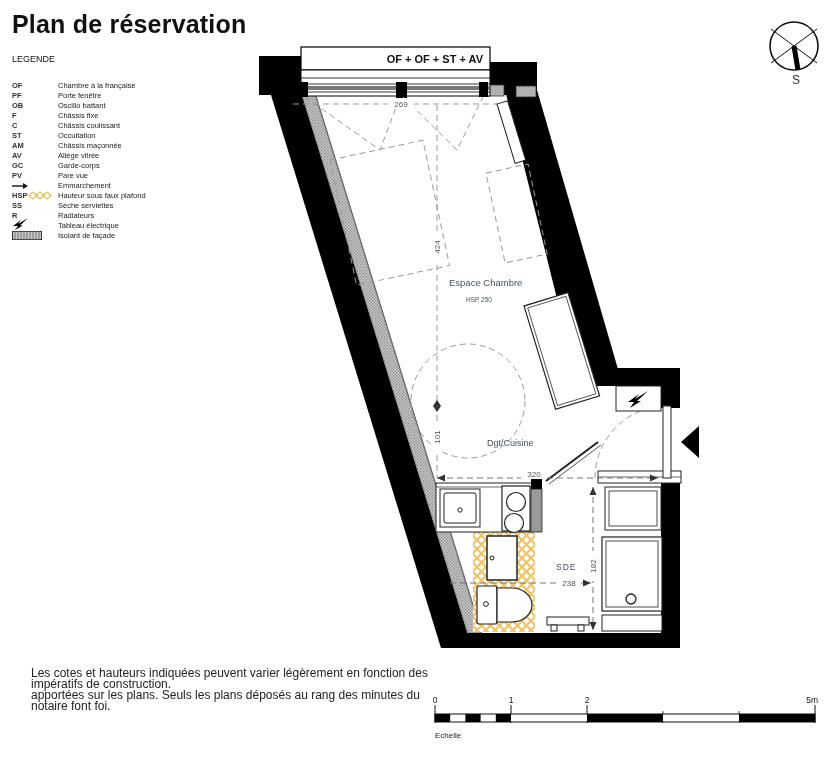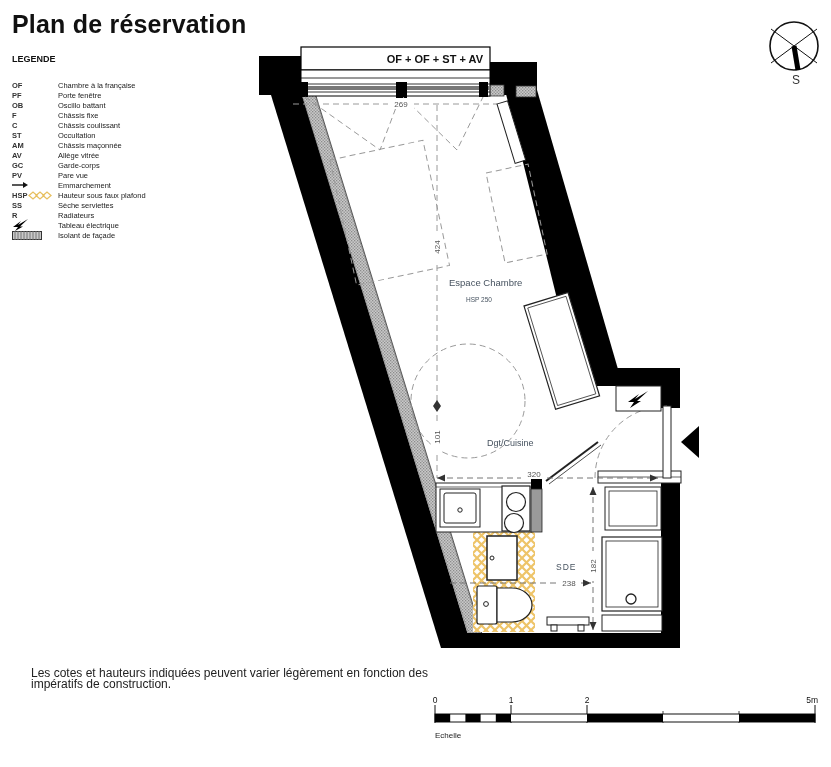--- a/index.html
+++ b/index.html
@@ -1,22 +1,22 @@
 <!DOCTYPE html>
 <html><head>
 <meta charset="utf-8">
 <style>
   html,body{margin:0;padding:0;background:#fff;}
   body{width:831px;height:767px;position:relative;overflow:hidden;
        font-family:"Liberation Sans",sans-serif;color:#111;}
   .abs{position:absolute;}
   #title{left:12px;top:10px;font-size:25px;font-weight:bold;letter-spacing:.2px;}
   #legend{left:12px;top:54px;width:230px;}
-  #legend .lg-head{font-size:9px;font-weight:bold;margin-bottom:16px;}
-  .lg-row{display:flex;align-items:center;height:10px;font-size:7.5px;color:#222;}
+  #legend .lg-head{font-size:9px;font-weight:normal;margin-bottom:16px;}
+  .lg-row{display:flex;align-items:flex-end;height:10px;font-size:7.5px;color:#222;}
   .lg-abbr{width:46px;display:flex;align-items:center;gap:1px;font-weight:bold;color:#333;}
   .lg-label{flex:1;}
   #footer{left:12px;top:668px;font-size:12px;line-height:11px;color:#222;width:420px;margin-left:19px;}
   svg text{font-family:"Liberation Sans",sans-serif;}
 </style>
 </head>
 <body>
 
 <svg class="abs" style="left:0;top:0" width="831" height="767" viewBox="0 0 831 767">
   <defs>
@@ -280,13 +280,14 @@
           <rect x="0.5" y="0.5" width="29" height="8" fill="#c9c9c9" stroke="#333" stroke-width="1"></rect>
           <path d="M3,0 V9 M6,0 V9 M9,0 V9 M12,0 V9 M15,0 V9 M18,0 V9 M21,0 V9 M24,0 V9 M27,0 V9" stroke="#777" stroke-width="1"></path>
         </svg>
     </span>
     <span class="lg-label">Isolant de façade</span>
   </div>
 </div>
 
 <div id="footer" class="abs">
   <div>Les cotes et hauteurs indiquées peuvent varier légèrement en fonction des impératifs de construction.</div>
+  <div>apportées sur les plans. Seuls les plans déposés au rang des minutes du notaire font foi.</div>
 </div>
 
 </body></html>

